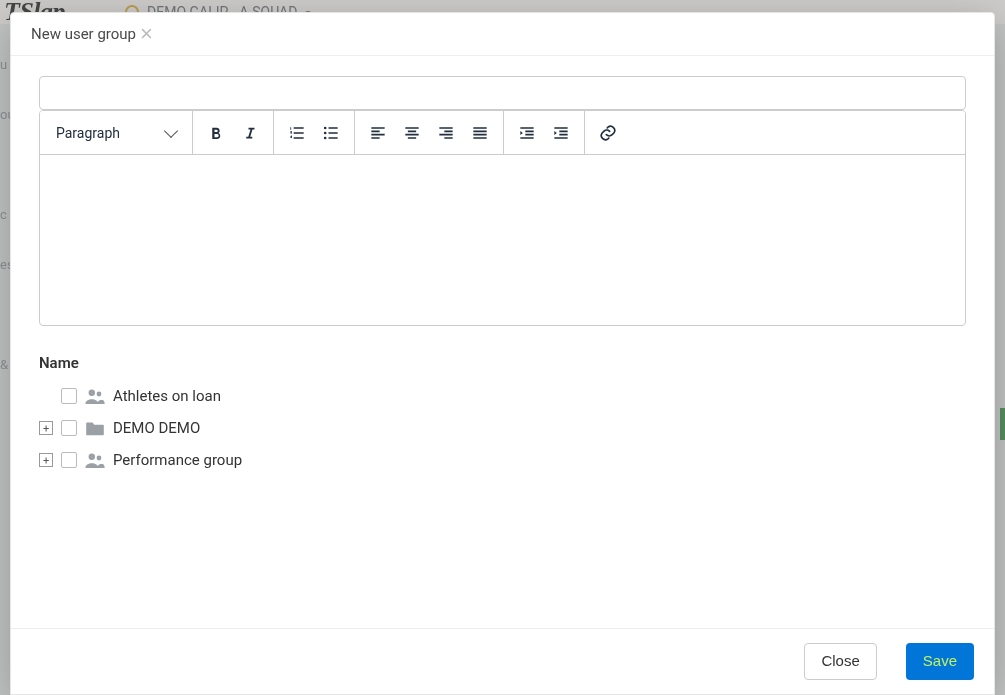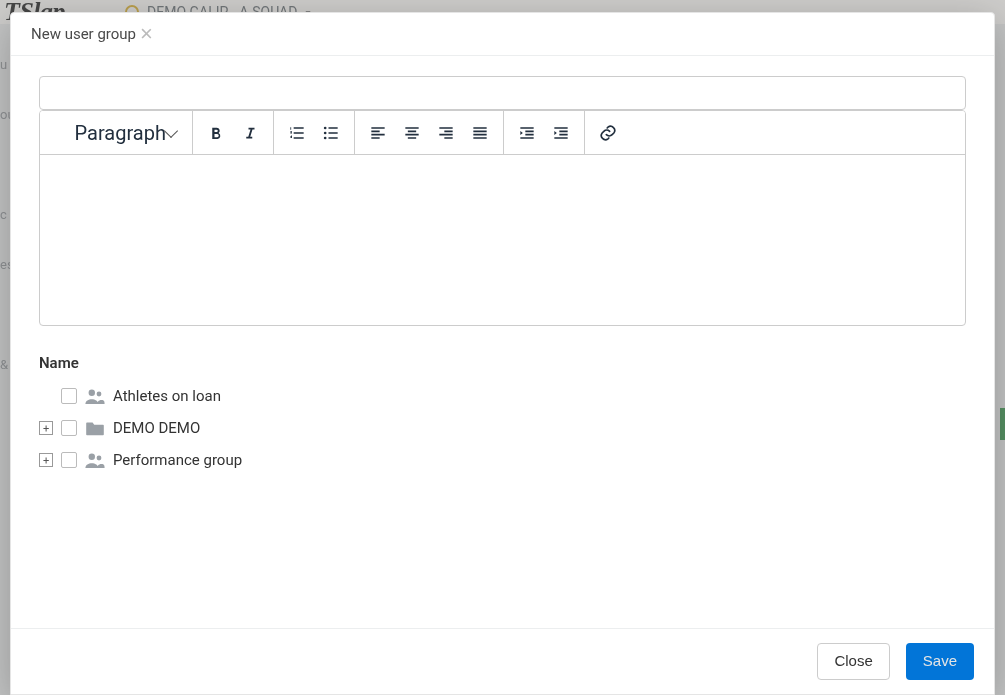--- a/index.html
+++ b/index.html
@@ -76,21 +76,21 @@
     color: #bbb; font-size: 22px; line-height: 1;
     cursor: pointer; background: none; border: none; padding: 0 4px;
   }
   .modal-body {
     padding: 20px 28px;
     flex: 1; overflow: auto;
   }
   .modal-footer {
     border-top: 1px solid #eceeef;
     padding: 14px 20px;
-    display: flex; justify-content: flex-end; gap: 16px;
+    display: flex; justify-content: flex-end; gap: 10px;
   }
 
   .form-label {
     font-weight: 600; color: #333; font-size: 15px;
     display: block; margin-top: 28px; margin-bottom: 8px;
   }
   .form-label:first-child { margin-top: 14px; }
 
   .text-input {
     width: 100%;
@@ -119,24 +119,24 @@
     padding: 0 6px;
   }
   .tb-group:last-child { border-right: none; }
   .tb-btn {
     width: 34px; height: 34px;
     display: flex; align-items: center; justify-content: center;
     color: #222f3e; cursor: pointer; border-radius: 3px;
     background: transparent; border: none;
   }
   .tb-format {
-    display: flex; align-items: center; justify-content: flex-end;
+    display: flex; align-items: center; justify-content: space-between;
     width: 140px; height: 34px;
     padding: 0 10px; cursor: pointer; border-radius: 3px;
-    color: #222f3e; font-size: 20px;
+    color: #222f3e; font-size: 14px;
   }
   .chev-down {
     width: 10px; height: 10px;
     border-right: 1.5px solid #555; border-bottom: 1.5px solid #555;
     transform: rotate(45deg); margin-top: -4px;
   }
   .editor-canvas {
     min-height: 170px;
     padding: 10px;
   }
@@ -173,21 +173,21 @@
     border-radius: 4px;
     font-size: 15px;
     cursor: pointer;
     border: 1px solid transparent;
     line-height: 1.25;
   }
   .btn-default {
     background: #fff; border-color: #ccc; color: #333;
   }
   .btn-primary {
-    background: #0275d8; color: #e5e5e5;
+    background: #0275d8; color: #bef264; margin-left: 19px;
   }
 
   svg { display: block; }
 </style>
 </head>
 <body>
 
 <div class="bg">
   <div class="bg-topbar">
     <span class="bg-brand">TSlap</span>

